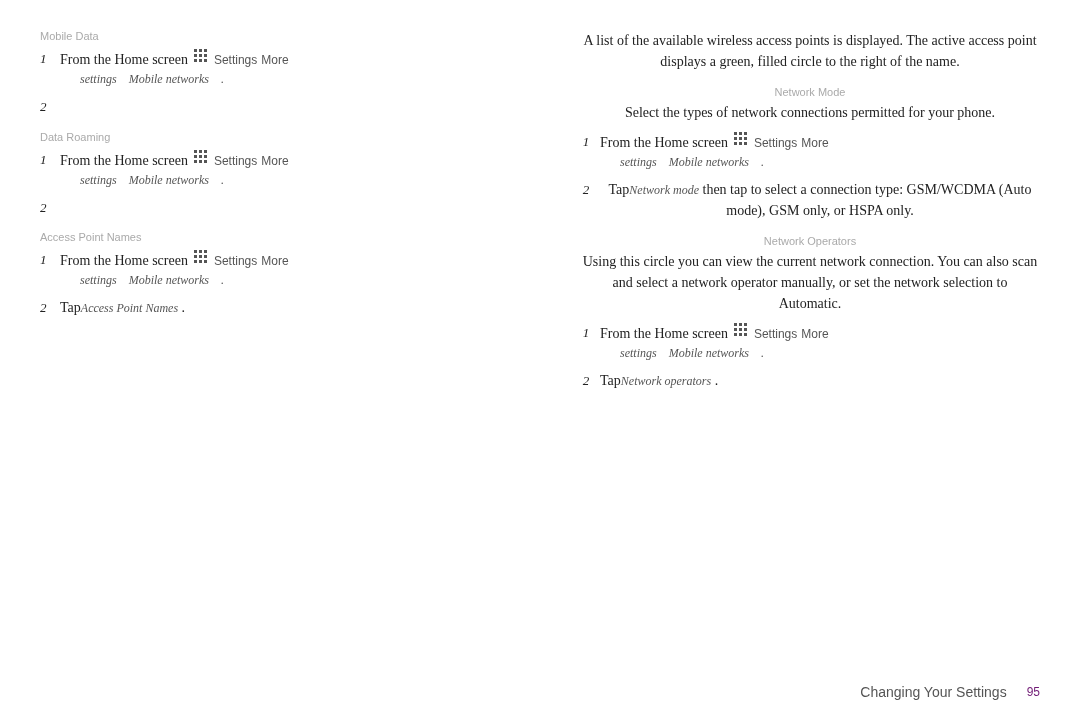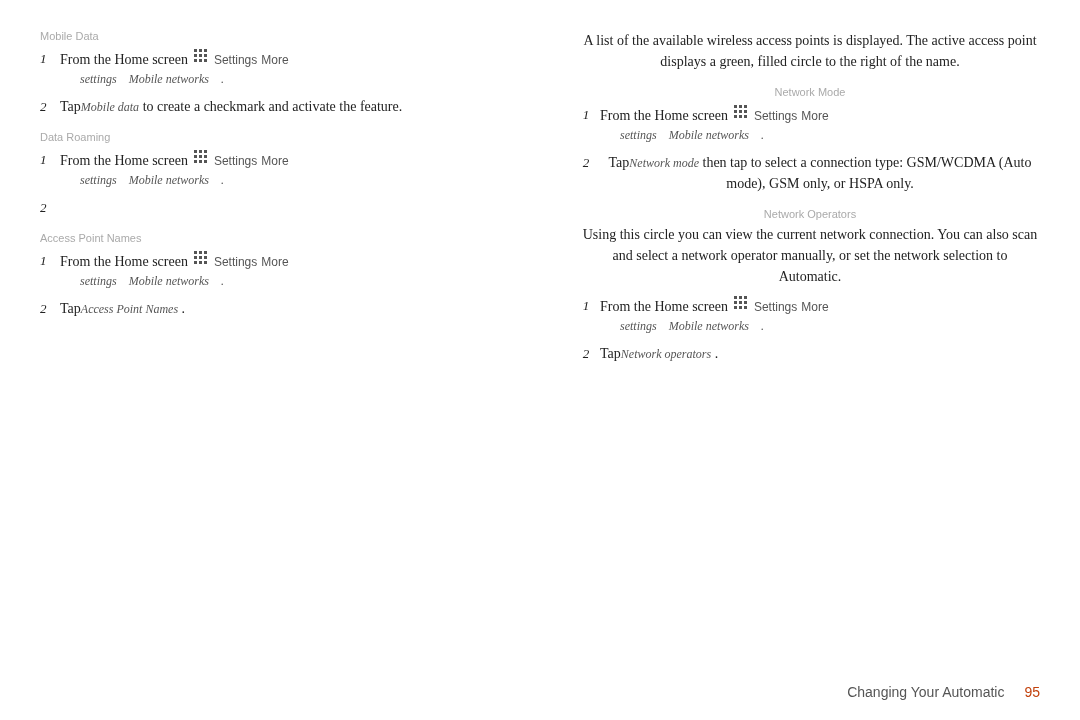--- a/index.html
+++ b/index.html
@@ -128,22 +128,22 @@
       gap: 20px;
     }
 
     .footer-text {
       font-size: 14px;
       color: #555;
       font-family: Arial, sans-serif;
     }
 
     .footer-num {
-      font-size: 14px;
-      color: #c2410c;
+      font-size: 12px;
+      color: #701a75;
       font-family: Arial, sans-serif;
     }
 
     .section-block {
       margin-bottom: 14px;
     }
   </style>
 </head>
 <body>
 
@@ -177,23 +177,20 @@
             </div>
             <div class="subline">
               <span><em>settings</em></span>
               <span><em>Mobile networks</em></span>
               <span>.</span>
             </div>
           </div>
         </li>
         <li>
           <span class="num"><em>2</em></span>
-          <div>
-            <span class="step-text">Tap</span><span class="step-italic">Mobile data</span><span class="step-text"> to create a checkmark and activate the feature.</span>
-          </div>
         </li>
       </ol>
     </div>
 
     <div class="section-block">
       <div class="section-title">Data Roaming</div>
       <ol>
         <li>
           <span class="num"><em>1</em></span>
           <div>
@@ -271,20 +268,21 @@
   </div>
 
   <div class="right-column">
 
     <div class="section-block">
       <p>A list of the available wireless access points is displayed. The active access point displays a green, filled circle to the right of the name.</p>
     </div>
 
     <div class="section-block">
       <div class="section-title">Network Mode</div>
+      <p>Select the types of network connections permitted for your phone.</p>
       <ol>
         <li>
           <span class="num"><em>1</em></span>
           <div>
             <div class="step-line">
               <span class="step-text">From the Home screen</span>
               <span class="grid-icon">
                 <svg viewBox="0 0 16 16" fill="none" xmlns="http://www.w3.org/2000/svg">
                   <rect x="1" y="1" width="3" height="3" fill="#555"></rect>
                   <rect x="6" y="1" width="3" height="3" fill="#555"></rect>
@@ -355,15 +353,15 @@
           </div>
         </li>
       </ol>
     </div>
 
   </div>
 
 </div>
 
 <div class="footer">
-  <span class="footer-text">Changing Your Automatic</span>
+  <span class="footer-text">Changing Your Settings</span>
   <span class="footer-num">95</span>
 </div>
 
 </body></html>

